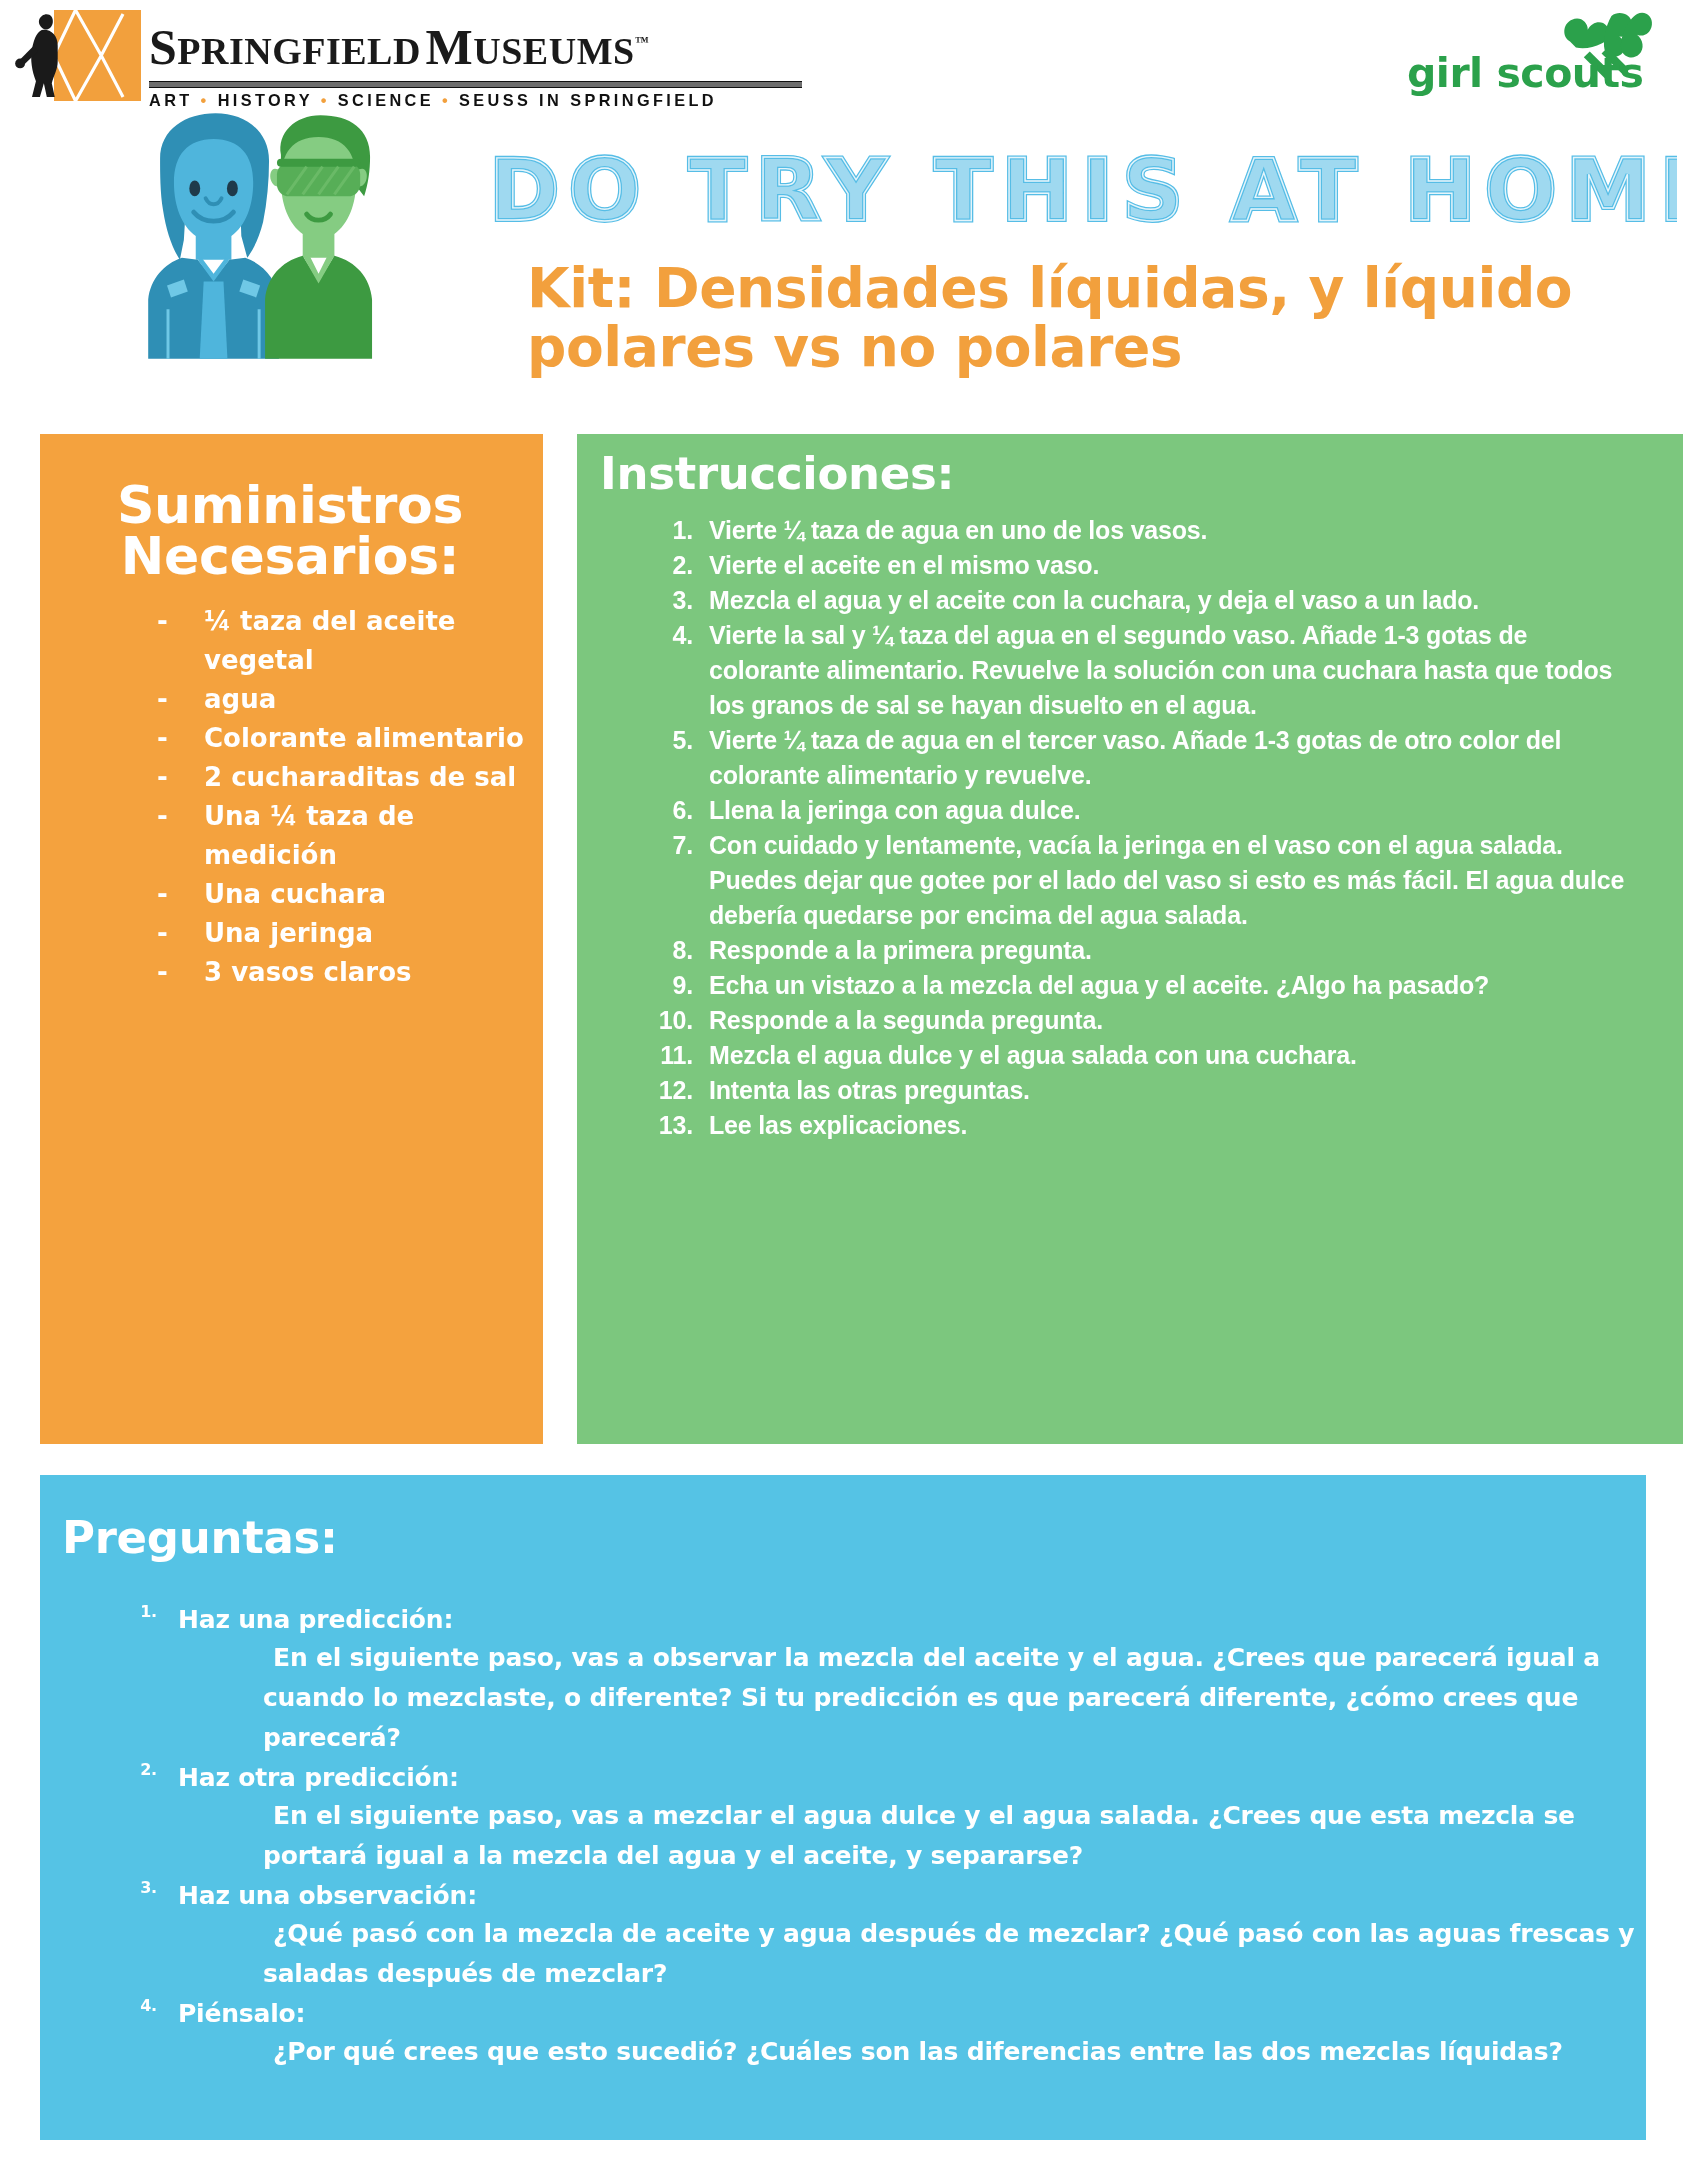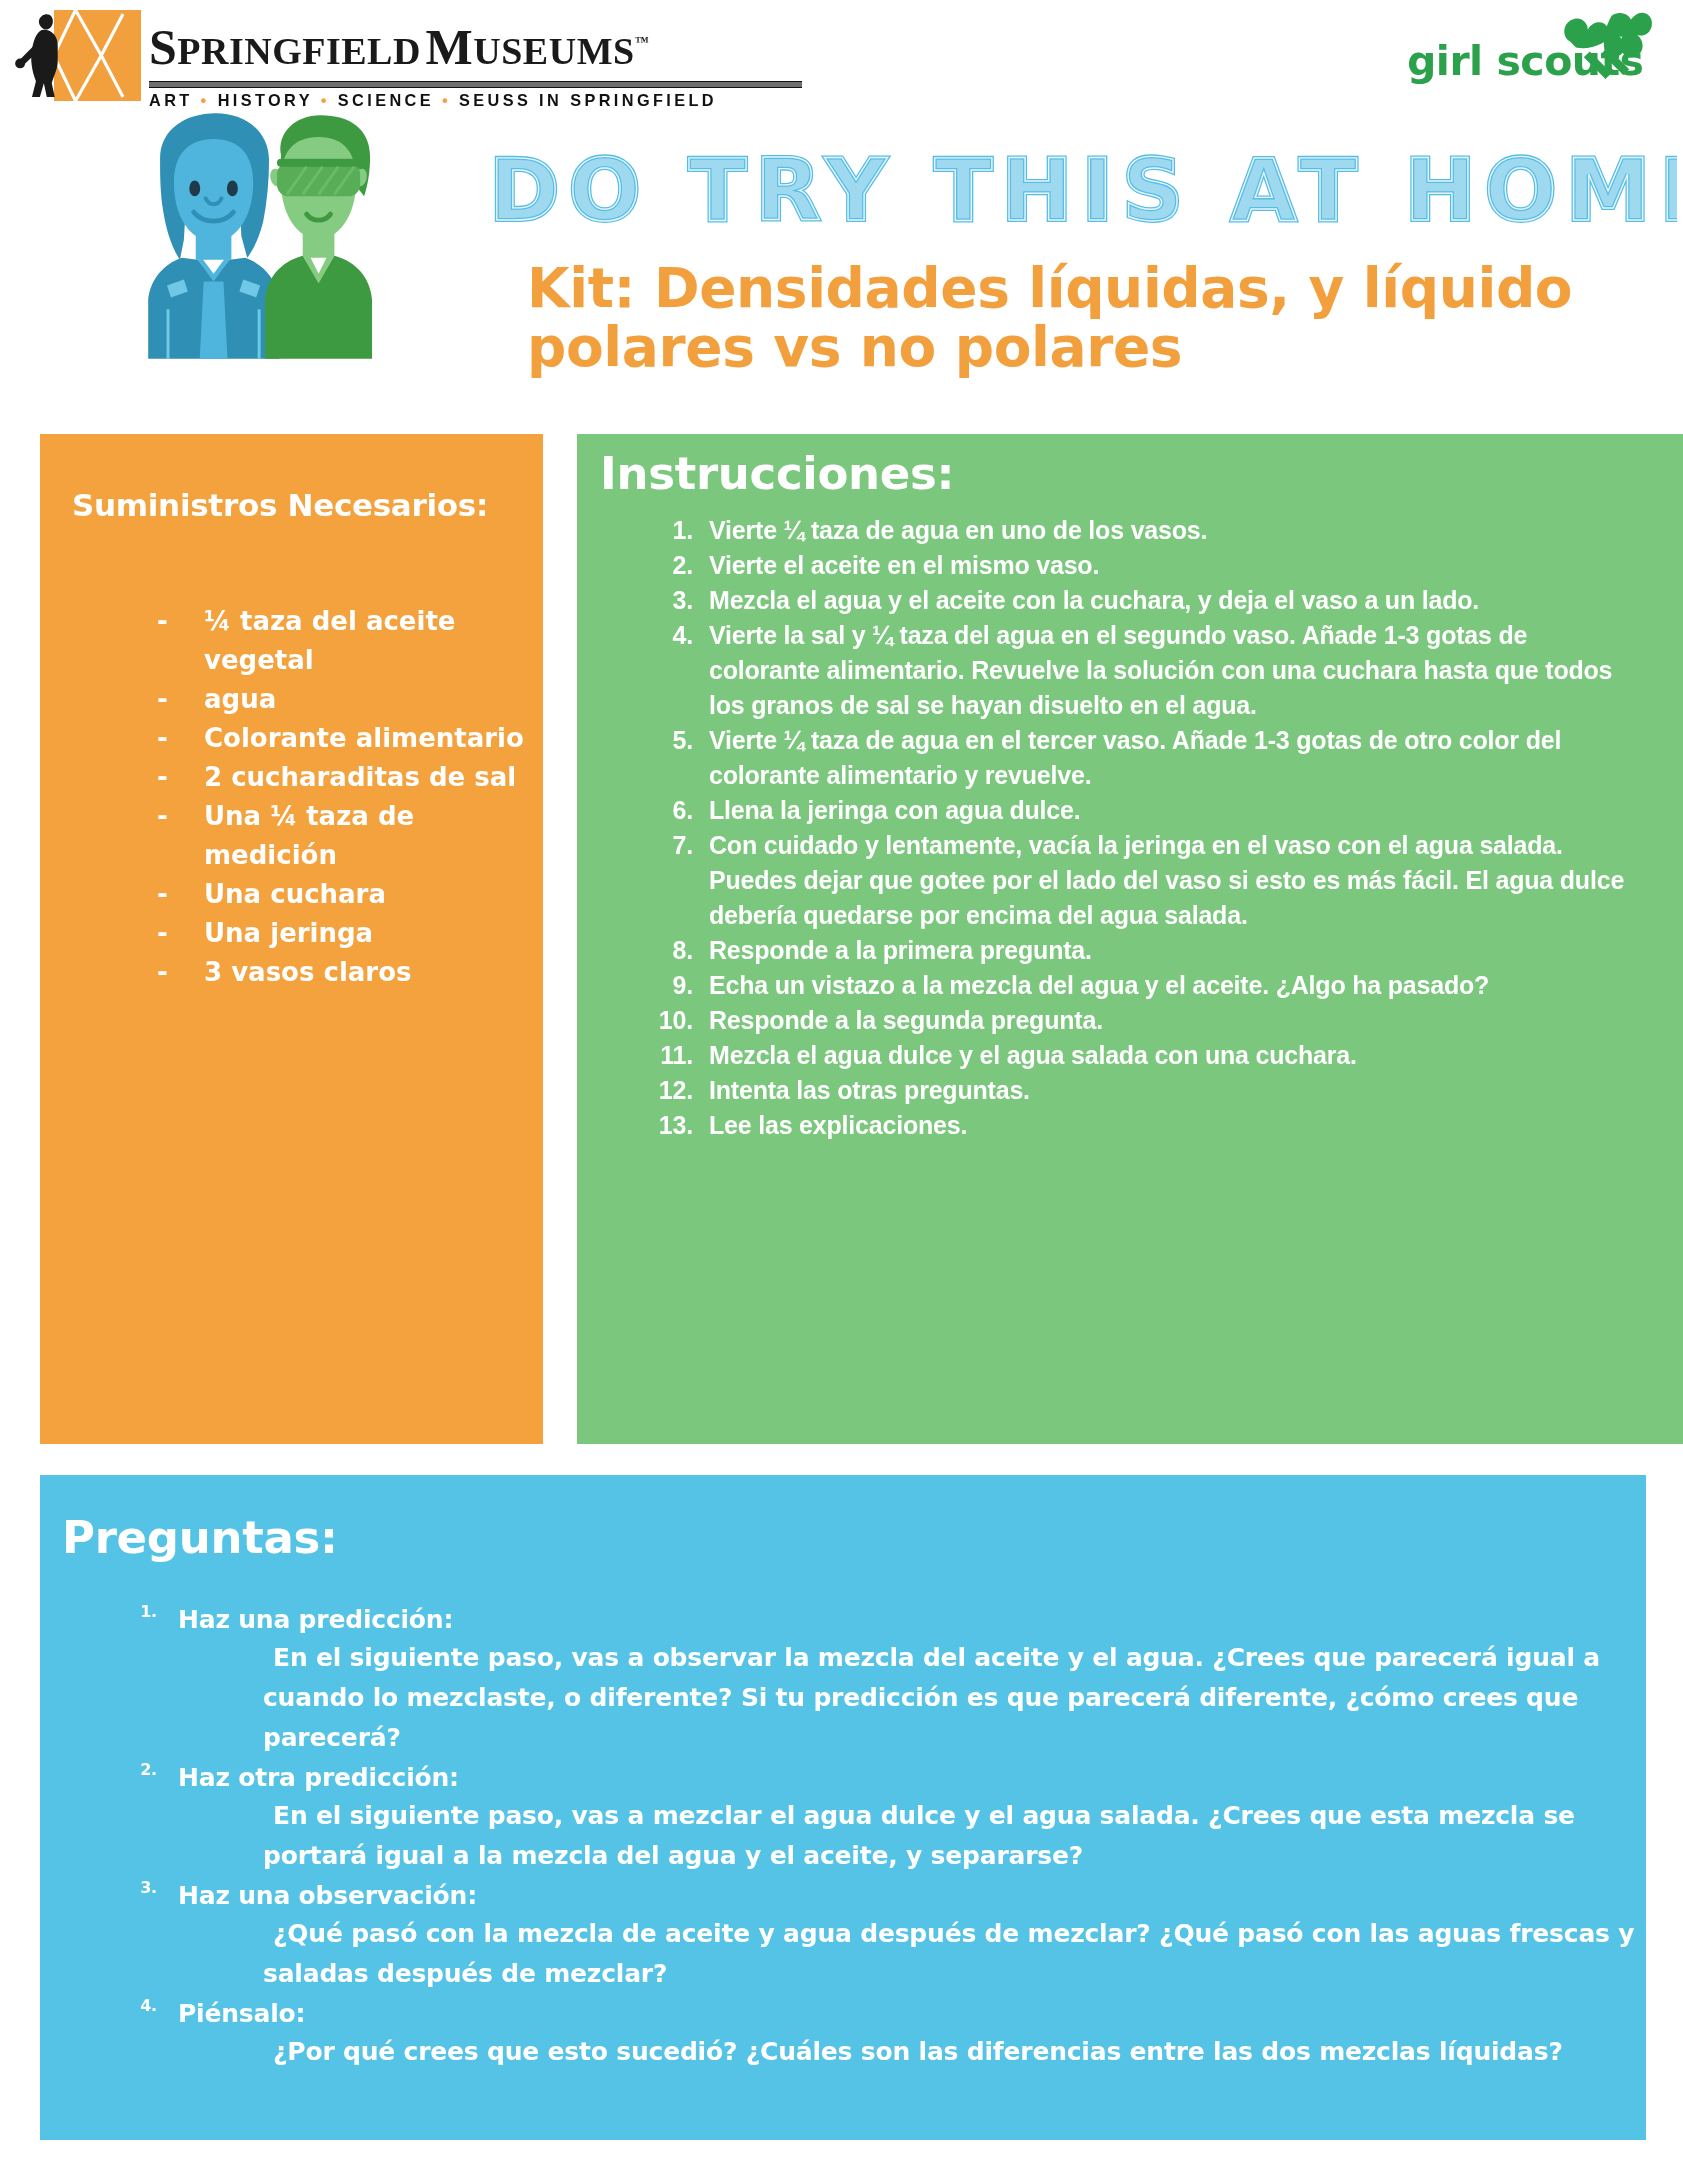--- a/index.html
+++ b/index.html
@@ -74,21 +74,21 @@
   #sm-tag .dot { color: #F2A03D; }
 
   
   #gs-logo {
     position: absolute;
     right: 28px; top: 8px;
     width: 248px; height: 95px;
   }
   #gs-text {
     position: absolute;
-    left: 0; bottom: 20px;
+    left: 0; bottom: 8px;
     font-family: "DejaVu Sans", sans-serif;
     font-weight: bold;
     font-size: 41px;
     color: #2BA14B;
     letter-spacing: -0.5px;
     line-height: 44px;
   }
   #gs-trefoil {
     position: absolute;
     right: 0; top: 0;
@@ -147,22 +147,23 @@
   .panel-heading {
     color: #ffffff;
     font-family: "DejaVu Sans", sans-serif;
     font-weight: bold;
     letter-spacing: -0.3px;
   }
   #supplies-heading {
     position: absolute;
     left: 32px; top: 46px;
     width: 436px;
-    font-size: 31px;
+    font-size: 52px;
     line-height: 51px;
+    text-align: center;
   }
   #instructions-heading {
     position: absolute;
     left: 23px; top: 12px;
     font-size: 45px;
     line-height: 55px;
   }
   #questions-heading {
     position: absolute;
     left: 22px; top: 36px;

